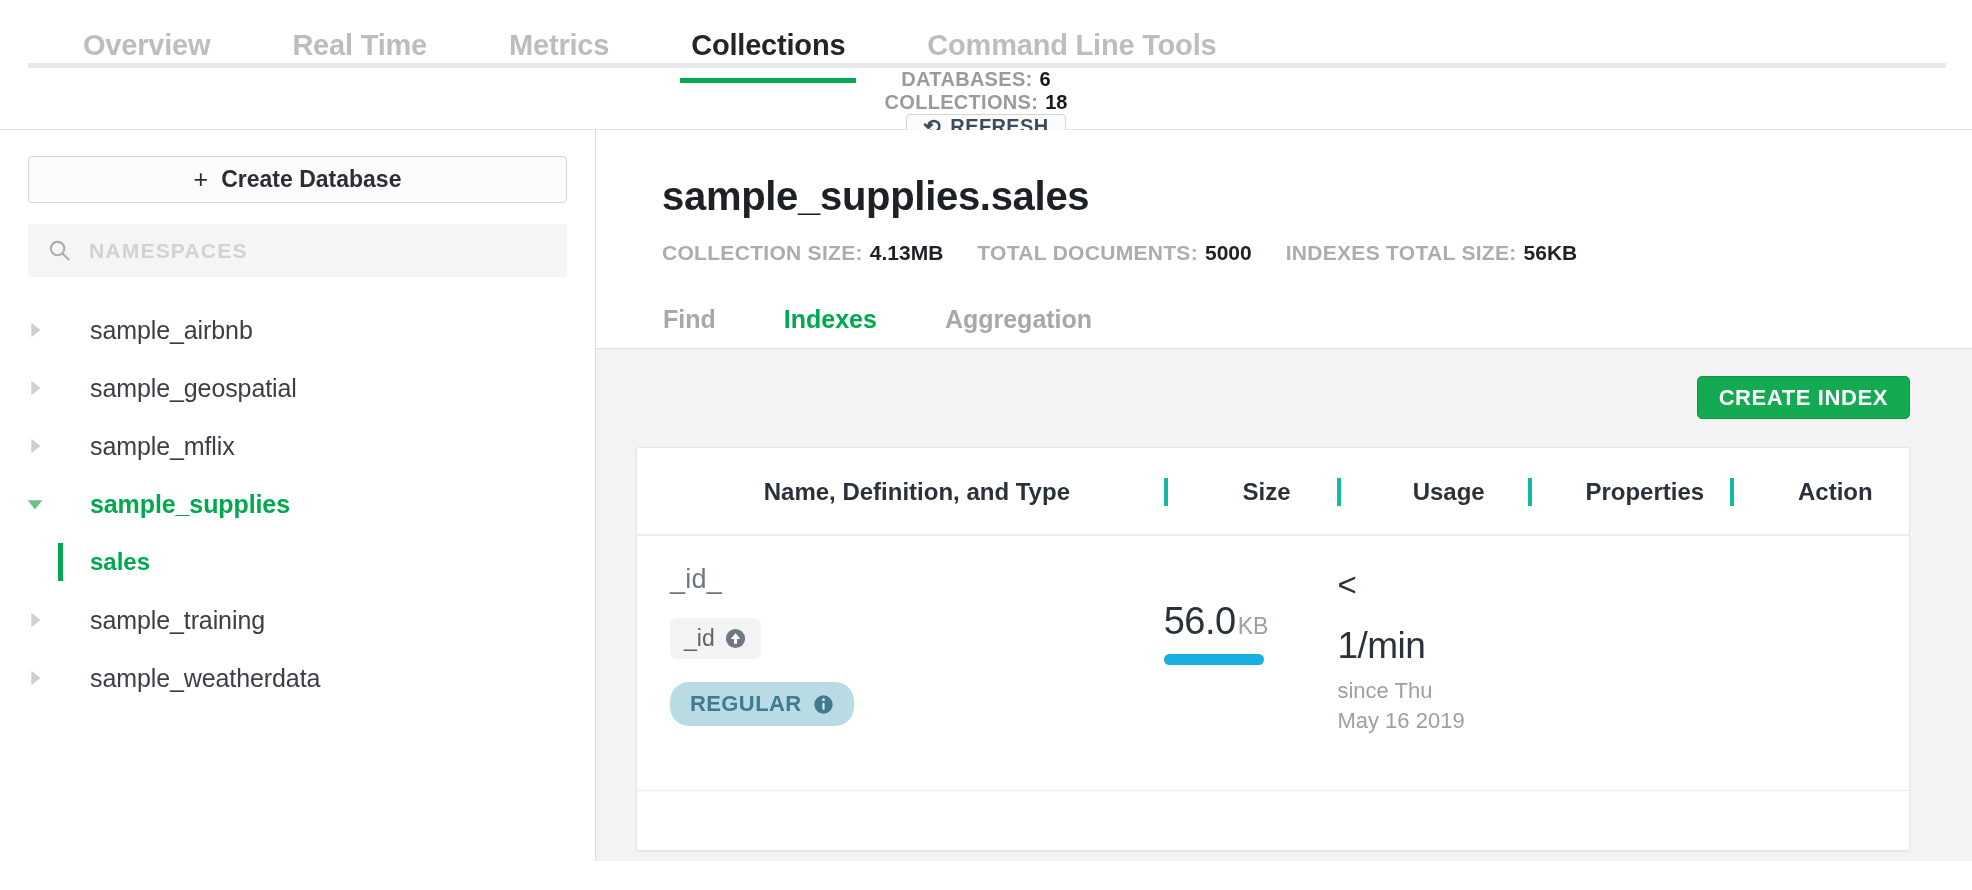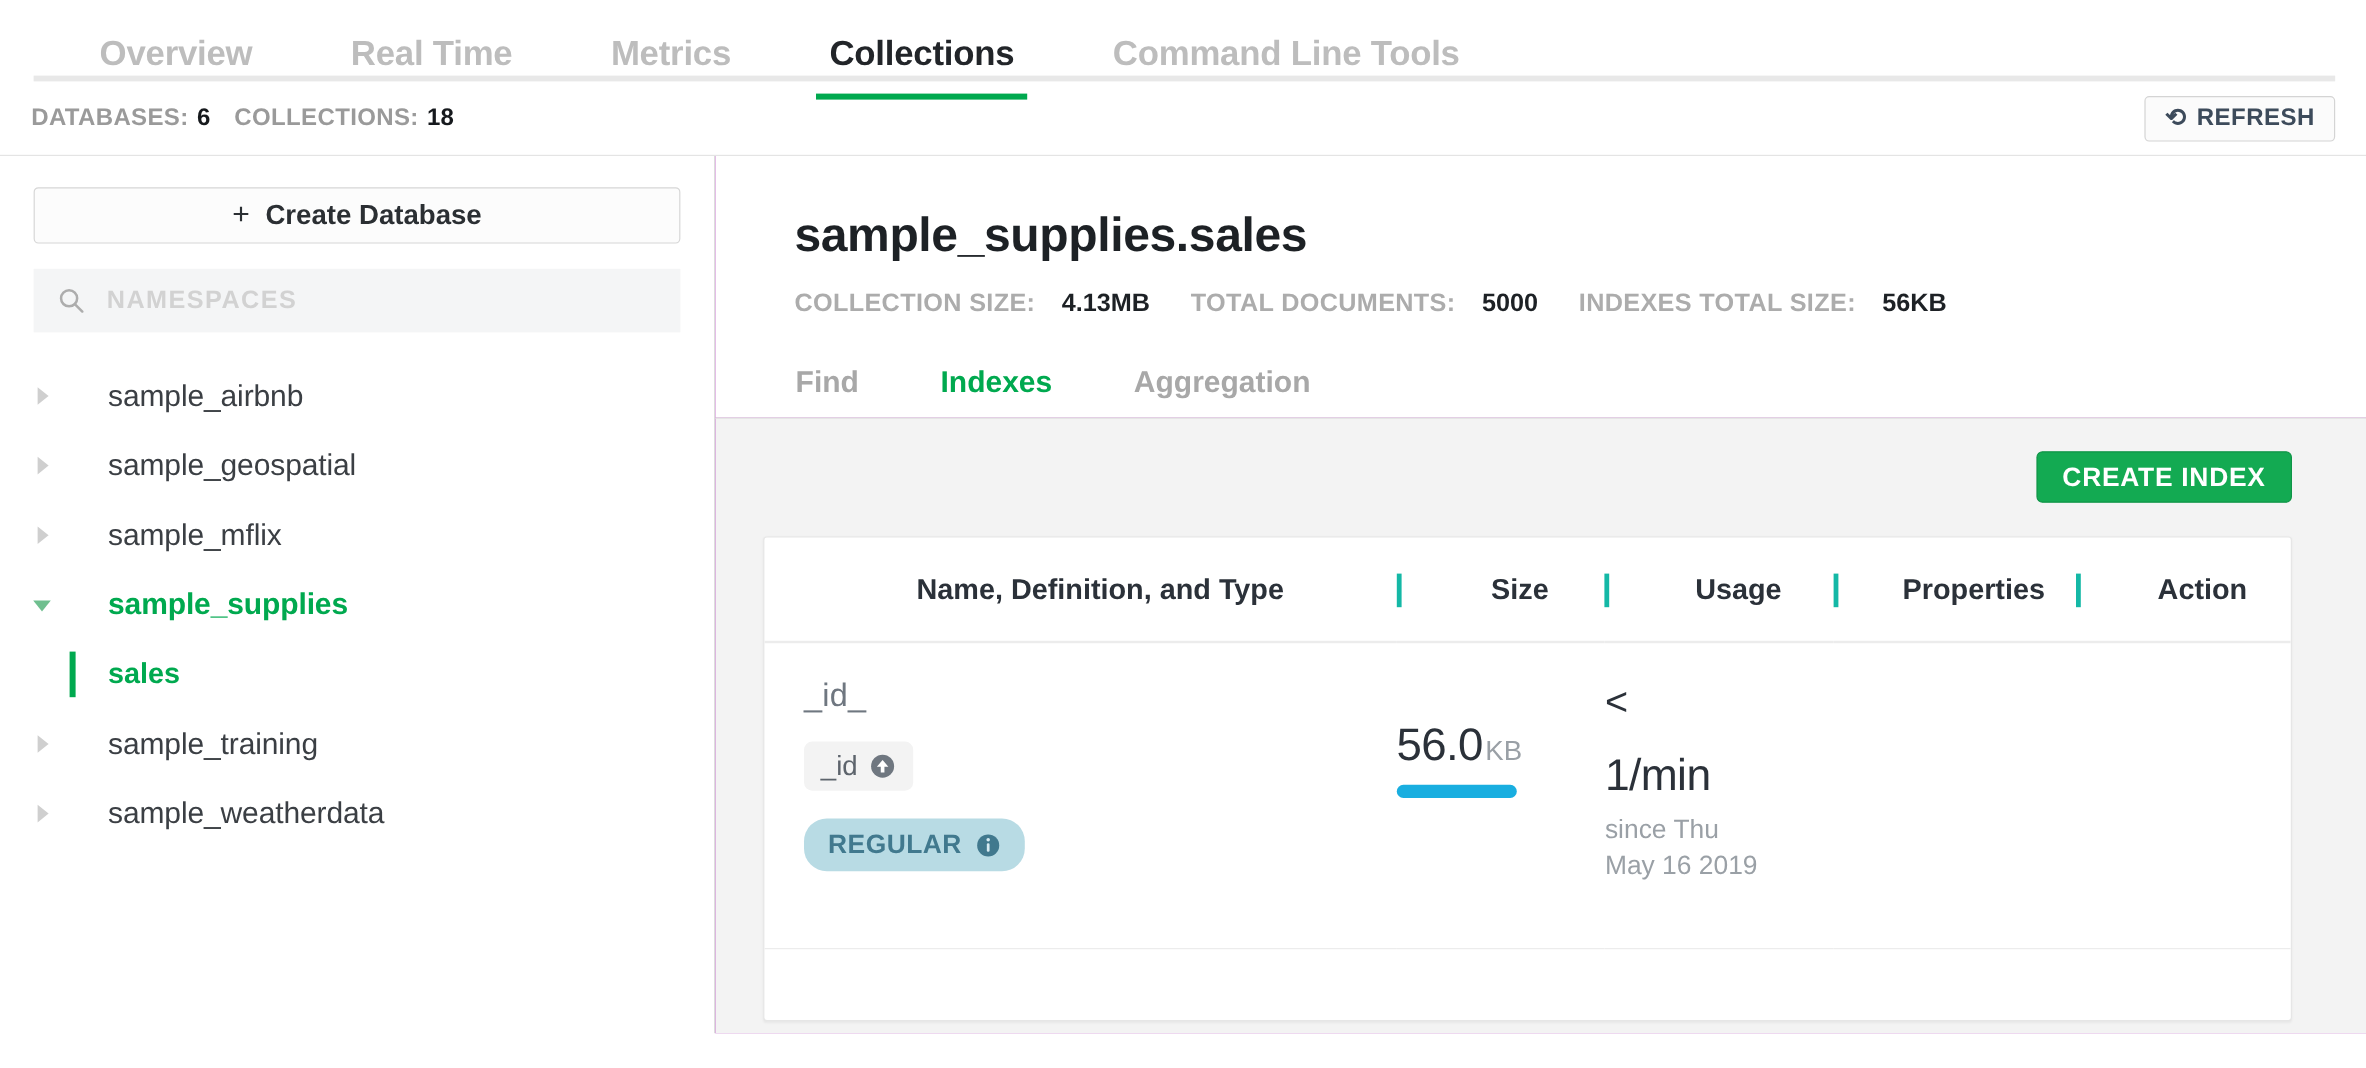--- a/index.html
+++ b/index.html
@@ -56,20 +56,21 @@
 
   
   .statsbar {
     position: relative;
     height: 62px;
     background: #ffffff;
     display: flex;
     align-items: center;
     padding: 0 26px 0 26px;
     border-bottom: 1px solid #e4e4e4;
+    flex-direction: column;
   }
   .stat-group { display: flex; align-items: baseline; margin-right: 20px; }
   .stat-label {
     font-size: 20px;
     font-weight: bold;
     color: #9a9a9a;
     letter-spacing: 0.3px;
   }
   .stat-value {
     font-size: 20px;
@@ -190,21 +191,21 @@
     flex: none;
     margin-right: 27px;
   }
   .coll-label {
     font-size: 24px;
     font-weight: bold;
     color: #00a94f;
   }
 
   
-  .main { flex: 1; background: #a21caf; overflow: hidden; position: relative; }
+  .main { flex: 1; background: #0369a1; overflow: hidden; position: relative; }
   .main-header { padding: 44px 0 0 66px; background: #ffffff; }
   .coll-title {
     font-size: 40px;
     font-weight: bold;
     color: #1d2125;
     letter-spacing: -0.3px;
   }
   .coll-stats {
     display: flex;
     align-items: baseline;
@@ -214,21 +215,21 @@
   .cs-label {
     font-size: 21px;
     font-weight: bold;
     color: #acacac;
     letter-spacing: 0.3px;
   }
   .cs-value {
     font-size: 21px;
     font-weight: bold;
     color: #1d2125;
-    margin-left: 22px;
+    margin-left: 7px;
   }
 
   .subtabs {
     display: flex;
     align-items: center;
     margin-top: 26px;
     height: 57px;
     padding-left: 1px;
     gap: 68px;
   }

